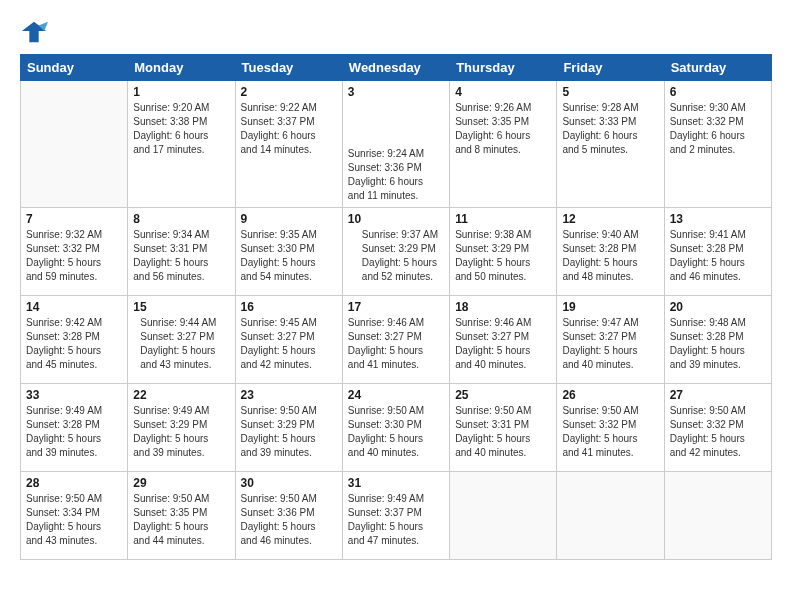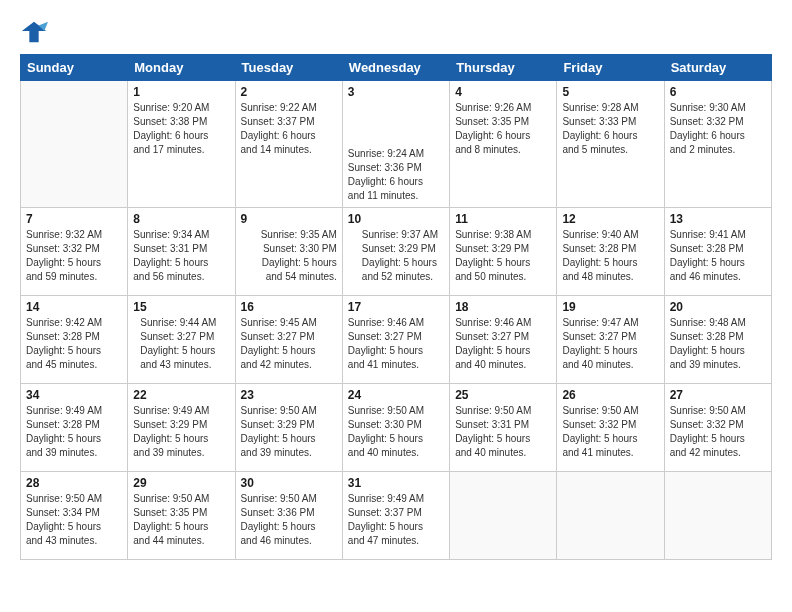--- a/index.html
+++ b/index.html
@@ -178,21 +178,21 @@
           </td>
           <td>
             <span class="day-num">8</span>
             <div class="day-info" style="white-space: pre-line;">Sunrise: 9:34 AM
 Sunset: 3:31 PM
 Daylight: 5 hours
 and 56 minutes.</div>
           </td>
           <td>
             <span class="day-num">9</span>
-            <div class="day-info" style="white-space: pre-line; text-align: right;">Sunrise: 9:35 AM
+            <div class="day-info" style="white-space: pre-line;">Sunrise: 9:35 AM
 Sunset: 3:30 PM
 Daylight: 5 hours
 and 54 minutes.</div>
           </td>
           <td>
             <span class="day-num">10</span>
             <div class="day-info" style="white-space: pre-line; margin-left: 14px;">Sunrise: 9:37 AM
 Sunset: 3:29 PM
 Daylight: 5 hours
 and 52 minutes.</div>
@@ -265,21 +265,21 @@
           <td>
             <span class="day-num">20</span>
             <div class="day-info" style="white-space: pre-line;">Sunrise: 9:48 AM
 Sunset: 3:28 PM
 Daylight: 5 hours
 and 39 minutes.</div>
           </td>
         </tr>
         <tr>
           <td>
-            <span class="day-num">34</span>
+            <span class="day-num">33</span>
             <div class="day-info" style="white-space: pre-line;">Sunrise: 9:49 AM
 Sunset: 3:28 PM
 Daylight: 5 hours
 and 39 minutes.</div>
           </td>
           <td>
             <span class="day-num">22</span>
             <div class="day-info" style="white-space: pre-line;">Sunrise: 9:49 AM
 Sunset: 3:29 PM
 Daylight: 5 hours

